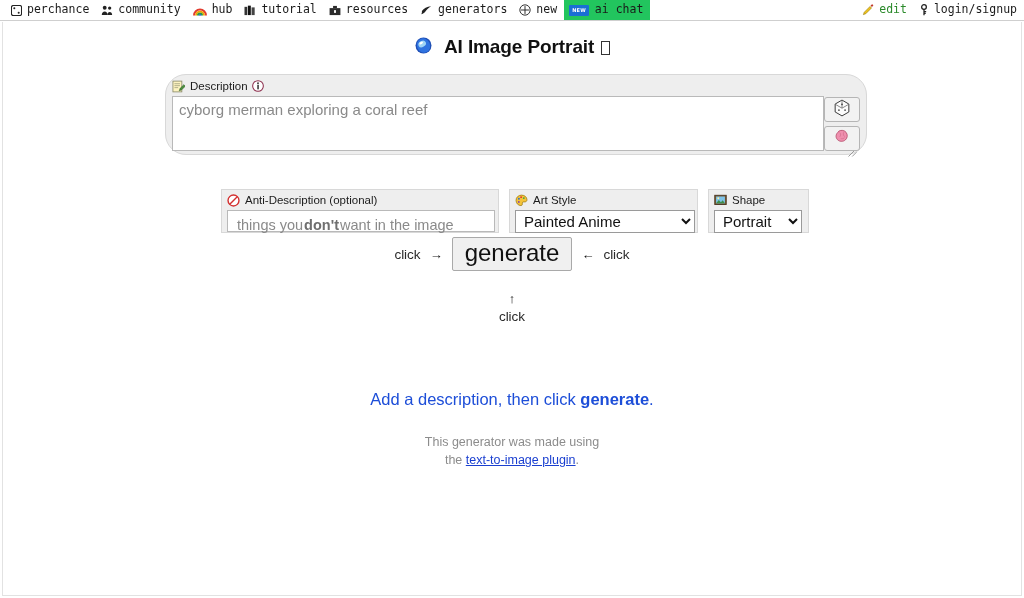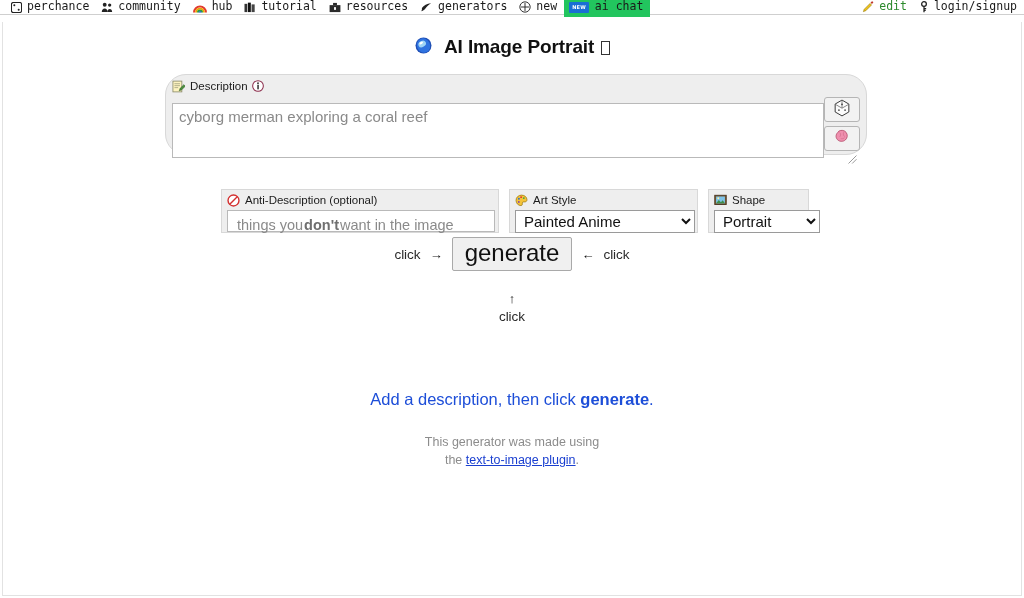--- a/index.html
+++ b/index.html
@@ -7,21 +7,21 @@
     margin: 0; padding: 0;
     width: 1024px; height: 598px;
     background: #ffffff;
     font-family: "Liberation Sans", sans-serif;
     overflow: hidden;
   }
 
   
   #topnav {
     position: absolute; left: 0; top: 0;
-    width: 1024px; height: 15px;
+    width: 1024px; height: 21px;
     background: #ffffff;
     border-bottom: 1px solid #cfcfcf;
     display: flex; align-items: center;
     font-family: "DejaVu Sans Mono", monospace;
     font-size: 11.5px;
     color: #222;
     white-space: nowrap;
   }
   .nav-left { display: flex; align-items: center; padding-left: 6px; gap: 0px; }
   .nav-right { display: flex; align-items: center; margin-left: auto; padding-right: 0; }
@@ -107,21 +107,20 @@
     width: 652px; height: 55px;
     border: 1px solid #b9b9b9;
     background: #ffffff;
     font-family: "Liberation Sans", sans-serif;
     font-size: 15px;
     color: #8a8a8a;
     padding: 4px 6px;
     resize: none;
     outline: none;
     line-height: 1.25;
-    margin-top: 7px;
   }
   #desc-textarea::placeholder { color: #8a8a8a; }
   .resize-grip {
     position: absolute;
     right: 3px; bottom: 3px;
     width: 9px; height: 9px;
     pointer-events: none;
   }
   .side-btns {
     position: absolute;
@@ -179,21 +178,21 @@
     font-family: "Liberation Sans", sans-serif;
     font-size: 15px;
     color: #111;
     background: #ffffff;
     border: 1px solid #9a9a9a;
     height: 23px;
     padding: 1px 2px 2px 4px;
     outline: none;
   }
   #style-select { width: 180px; }
-  #shape-select { width: 106px; }
+  #shape-select { width: 88px; }
 
   
   #gen-row {
     position: absolute; left: 0; top: 215px; width: 1018px;
     display: flex; align-items: center; justify-content: center;
     gap: 9px;
   }
   .click-word {
     font-size: 13.5px;
     color: #2a2a2a;

